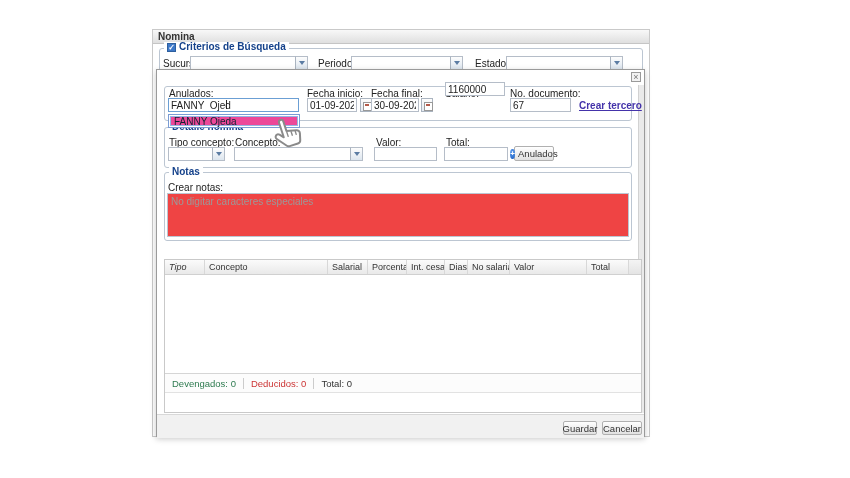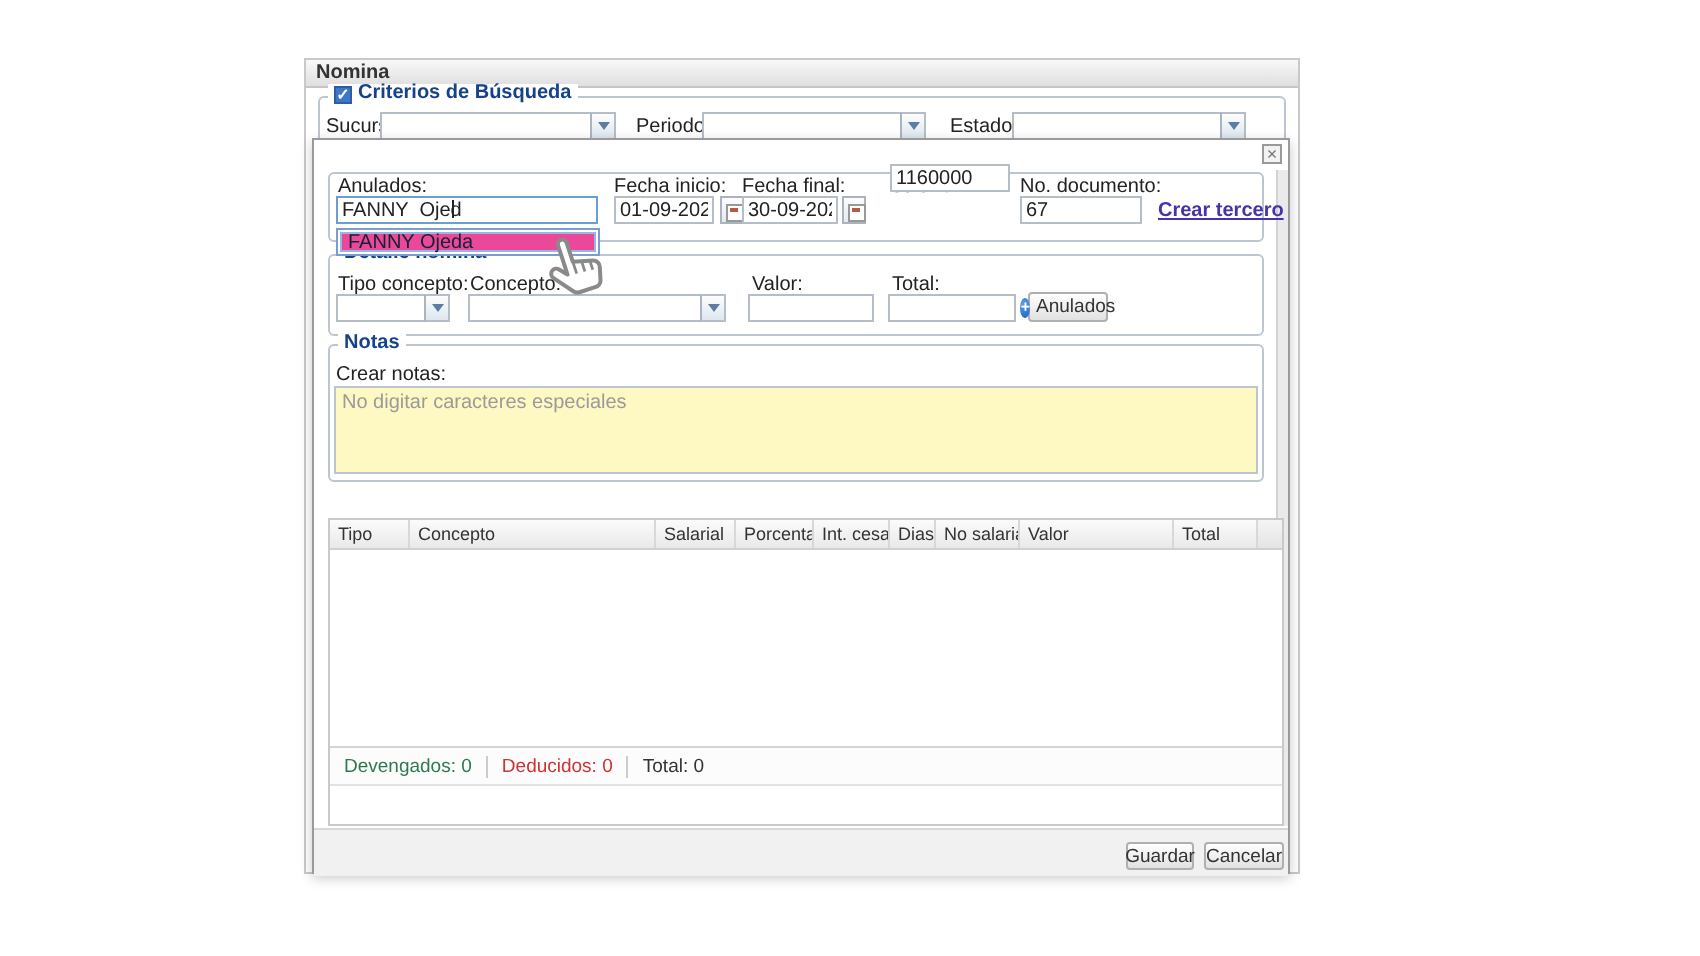--- a/index.html
+++ b/index.html
@@ -46,21 +46,21 @@
   .cal-btn{position:absolute;width:12px;height:14px;border:1px solid #aab4c0;background:linear-gradient(180deg,#fdfdfd,#e4eaf1);box-sizing:border-box;}
   .cal-glyph{position:absolute;left:2px;top:3px;width:7px;height:7px;border:1px solid #999;background:#fff;}
   .cal-glyph:before{content:"";position:absolute;left:1px;top:1px;width:4px;height:2px;background:#b55a4a;}
 
   .link{position:absolute;font-size:10px;font-weight:bold;color:#4433aa;text-decoration:underline;cursor:pointer;}
 
   .plus-icon{width:10px;height:10px;border-radius:50%;background:radial-gradient(circle at 35% 30%,#5d9bec,#1f62c4);
              color:#fff;font-size:8px;line-height:10px;text-align:center;font-weight:bold;}
   .search-dot{width:7px;height:7px;border-radius:50%;border:2px solid #4a7fbf;box-sizing:border-box;}
 
-  .textarea{position:absolute;border:1px solid #bcc6d2;background:#fef9c3;font-size:10px;color:#222;
+  .textarea{position:absolute;border:1px solid #bcc6d2;background:#ef4444;font-size:10px;color:#222;
             font-family:"Liberation Sans",sans-serif;padding:2px 3px;box-sizing:border-box;resize:none;outline:none;}
   .textarea::placeholder{color:#9a9a9a;}
 
   
   .grid{left:7px;top:189px;width:478px;height:154px;border:1px solid #c9c9c9;background:#fff;}
   .grid-header{position:absolute;left:0;top:0;width:100%;height:14px;display:flex;
                background:linear-gradient(180deg,#fbfbfb,#e9e9e9);border-bottom:1px solid #d0d0d0;}
   .gh-cell{height:14px;border-right:1px solid #d8d8d8;font-size:9px;color:#333;line-height:14px;
            padding-left:4px;box-sizing:border-box;white-space:nowrap;overflow:hidden;}
   .gh-fill{flex:1;height:14px;background:linear-gradient(180deg,#f4f4f4,#e4e4e4);}
@@ -185,21 +185,21 @@
     <span>Anulados</span>
   </button>
 
   <div class="abs fieldset" style="left:7px;top:102px;width:468px;height:69px;"></div>
   <div class="legend" style="left:12px;top:97px;">Notas</div>
   <div class="lbl" style="left:11px;top:113px;">Crear notas:</div>
   <textarea class="textarea" style="left: 10px; top: 123px; width: 462px; height: 44px;" placeholder="No digitar caracteres especiales"></textarea>
 
   <div class="abs grid">
     <div class="grid-header">
-        <div class="gh-cell" style="width: 40px;">Tipo</div>
+        <div class="gh-cell" style="width: 40px; font-style: italic;">Tipo</div>
         <div class="gh-cell" style="width: 123px;">Concepto</div>
         <div class="gh-cell" style="width: 40px;">Salarial</div>
         <div class="gh-cell" style="width: 39px;">Porcentaje</div>
         <div class="gh-cell" style="width: 38px;">Int. cesanti...</div>
         <div class="gh-cell" style="width: 23px;">Dias</div>
         <div class="gh-cell" style="width: 42px;">No salarial</div>
         <div class="gh-cell" style="width: 77px;">Valor</div>
         <div class="gh-cell" style="width: 42px;">Total</div>
         <div class="gh-fill"></div>
       </div>

